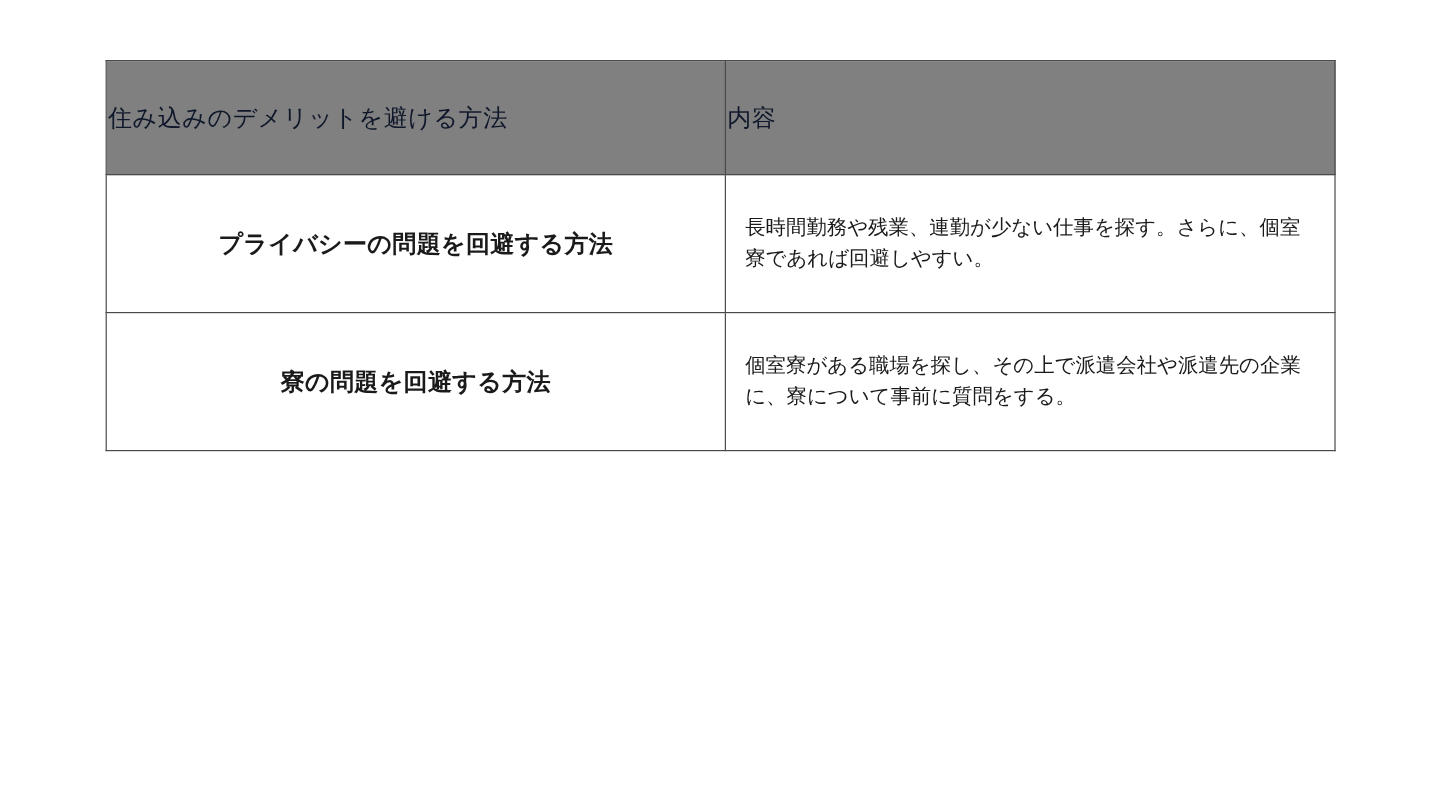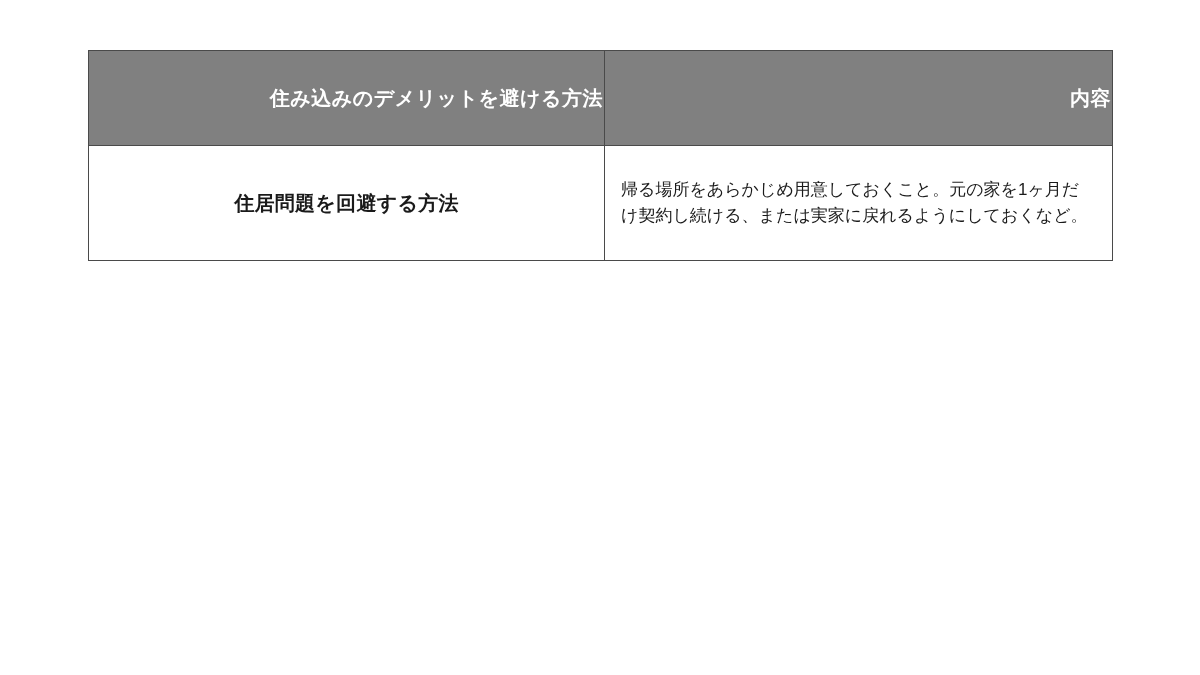--- a/index.html
+++ b/index.html
@@ -29,24 +29,24 @@
     border-collapse: collapse;
     width: 1024px;
     table-layout: fixed;
     border: 1px solid #4a4a4a;
   }
   table.info-table col.col-method { width: 516px; }
   table.info-table col.col-content { width: 508px; }
 
   table.info-table th {
     background: #808080;
-    color: #ffffff;
-    font-weight: bold;
+    color: #0f172a;
+    font-weight: normal;
     font-size: 20px;
-    text-align: right;
+    text-align: left;
     vertical-align: middle;
     height: 92px;
     border: 1px solid #4a4a4a;
     letter-spacing: 0.5px;
   }
   table.info-table td {
     border: 1px solid #4a4a4a;
     vertical-align: middle;
     height: 115px;
     box-sizing: border-box;
@@ -79,19 +79,23 @@
         <col class="col-content">
       </colgroup>
       <thead>
         <tr>
           <th>住み込みのデメリットを避ける方法</th>
           <th>内容</th>
         </tr>
       </thead>
       <tbody>
         <tr>
-          <td class="method-cell">住居問題を回避する方法</td>
-          <td class="content-cell">帰る場所をあらかじめ用意しておくこと。元の家を1ヶ月だけ契約し続ける、または実家に戻れるようにしておくなど。</td>
+          <td class="method-cell">プライバシーの問題を回避する方法</td>
+          <td class="content-cell">長時間勤務や残業、連勤が少ない仕事を探す。さらに、個室寮であれば回避しやすい。</td>
+        </tr>
+        <tr>
+          <td class="method-cell">寮の問題を回避する方法</td>
+          <td class="content-cell">個室寮がある職場を探し、その上で派遣会社や派遣先の企業に、寮について事前に質問をする。</td>
         </tr>
       </tbody>
     </table>
   </div>
 </div>
 
 </body></html>

